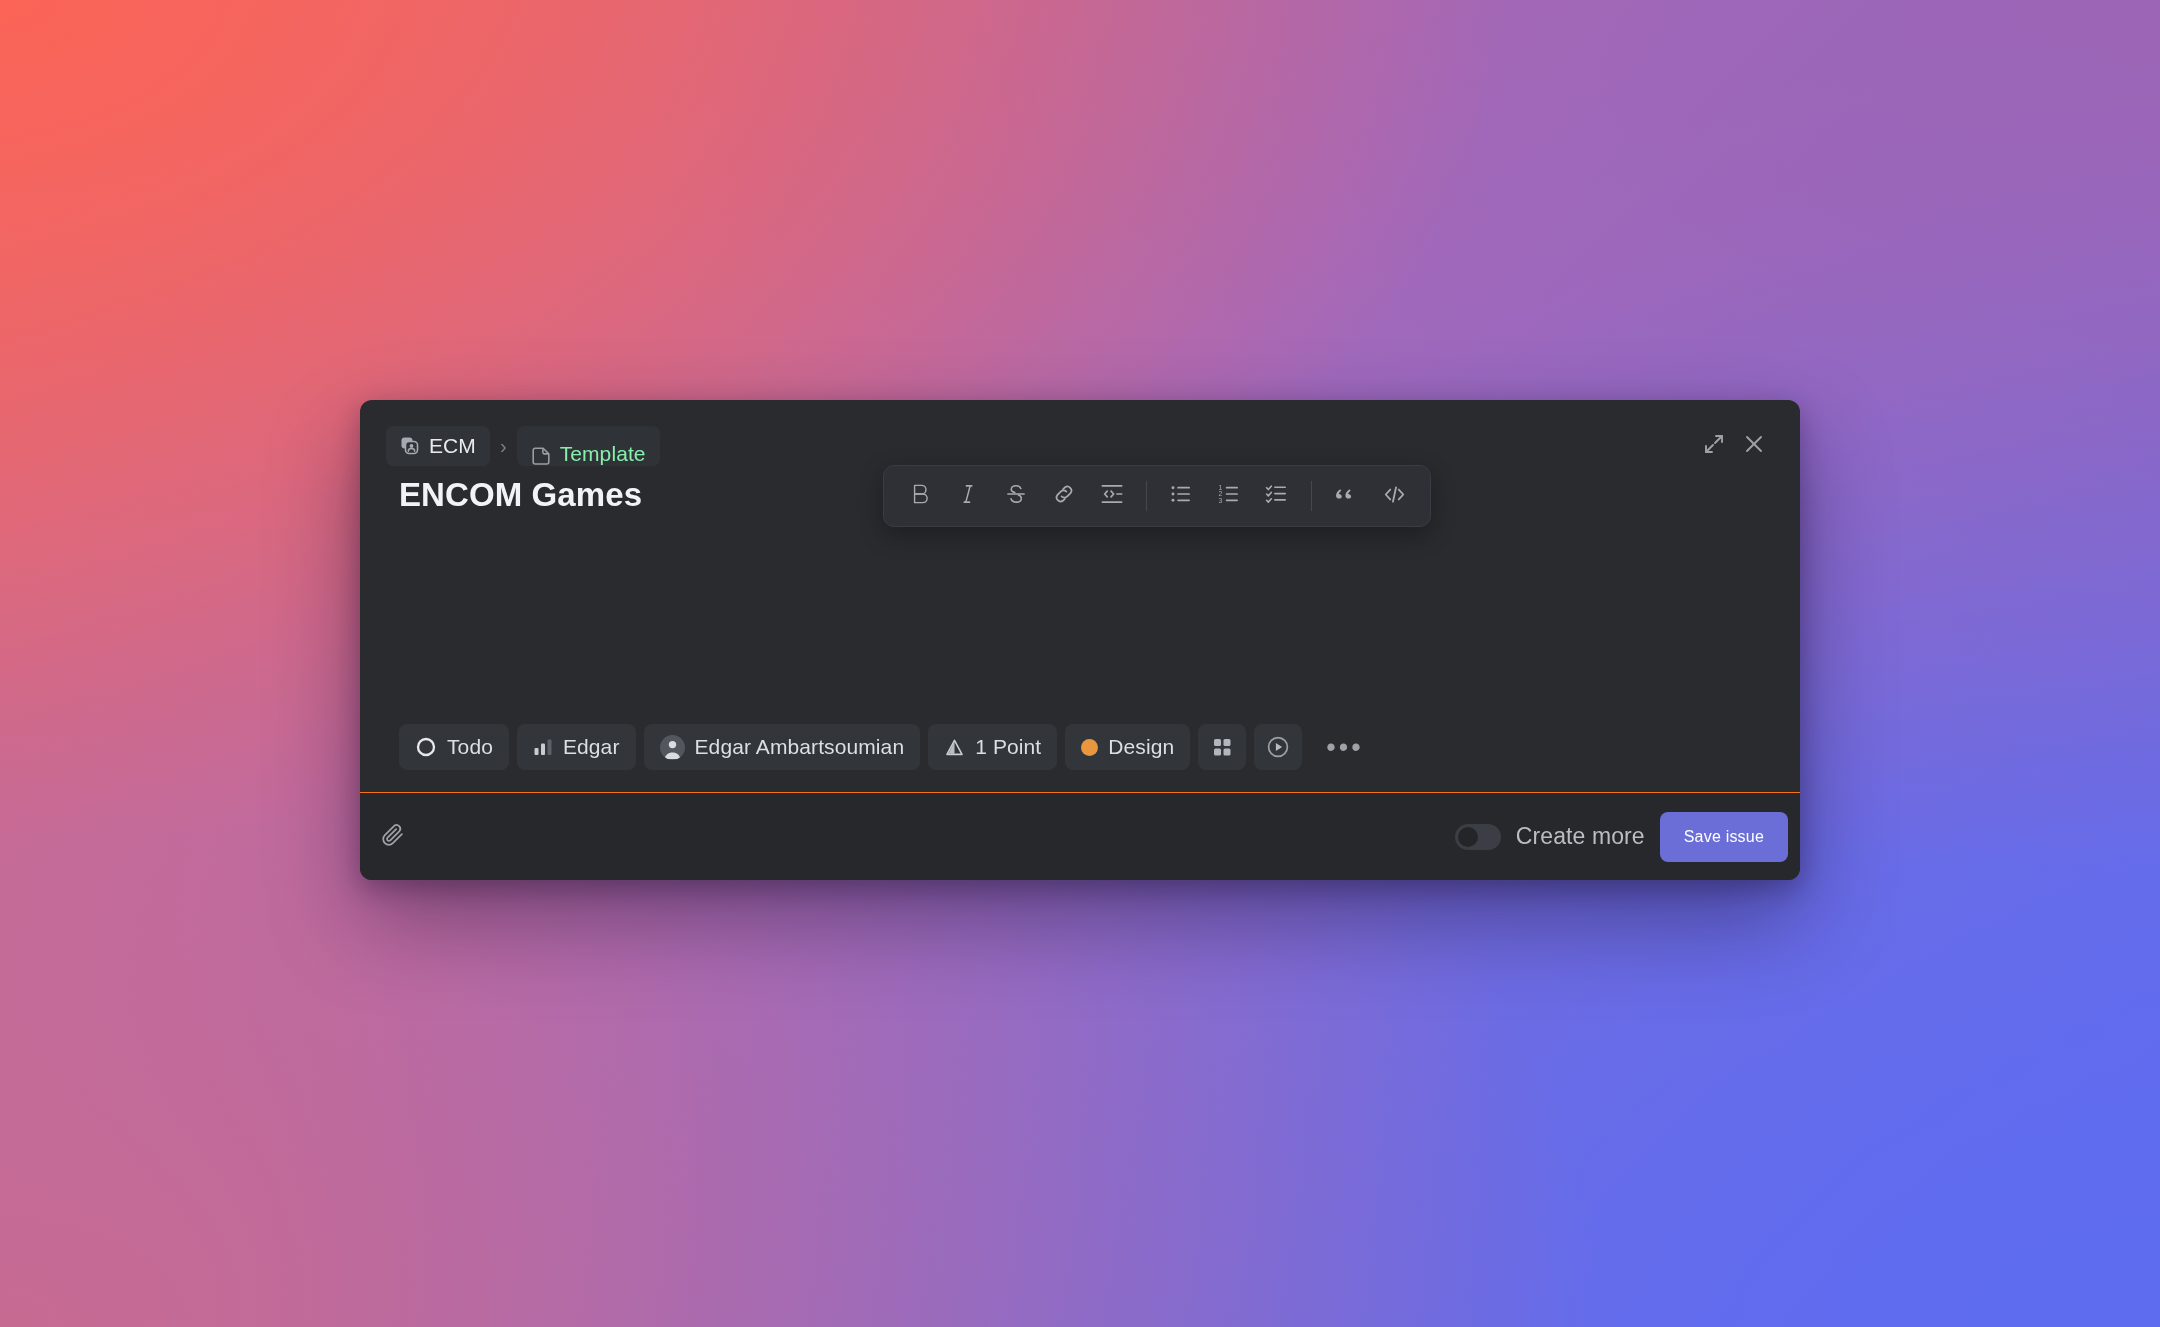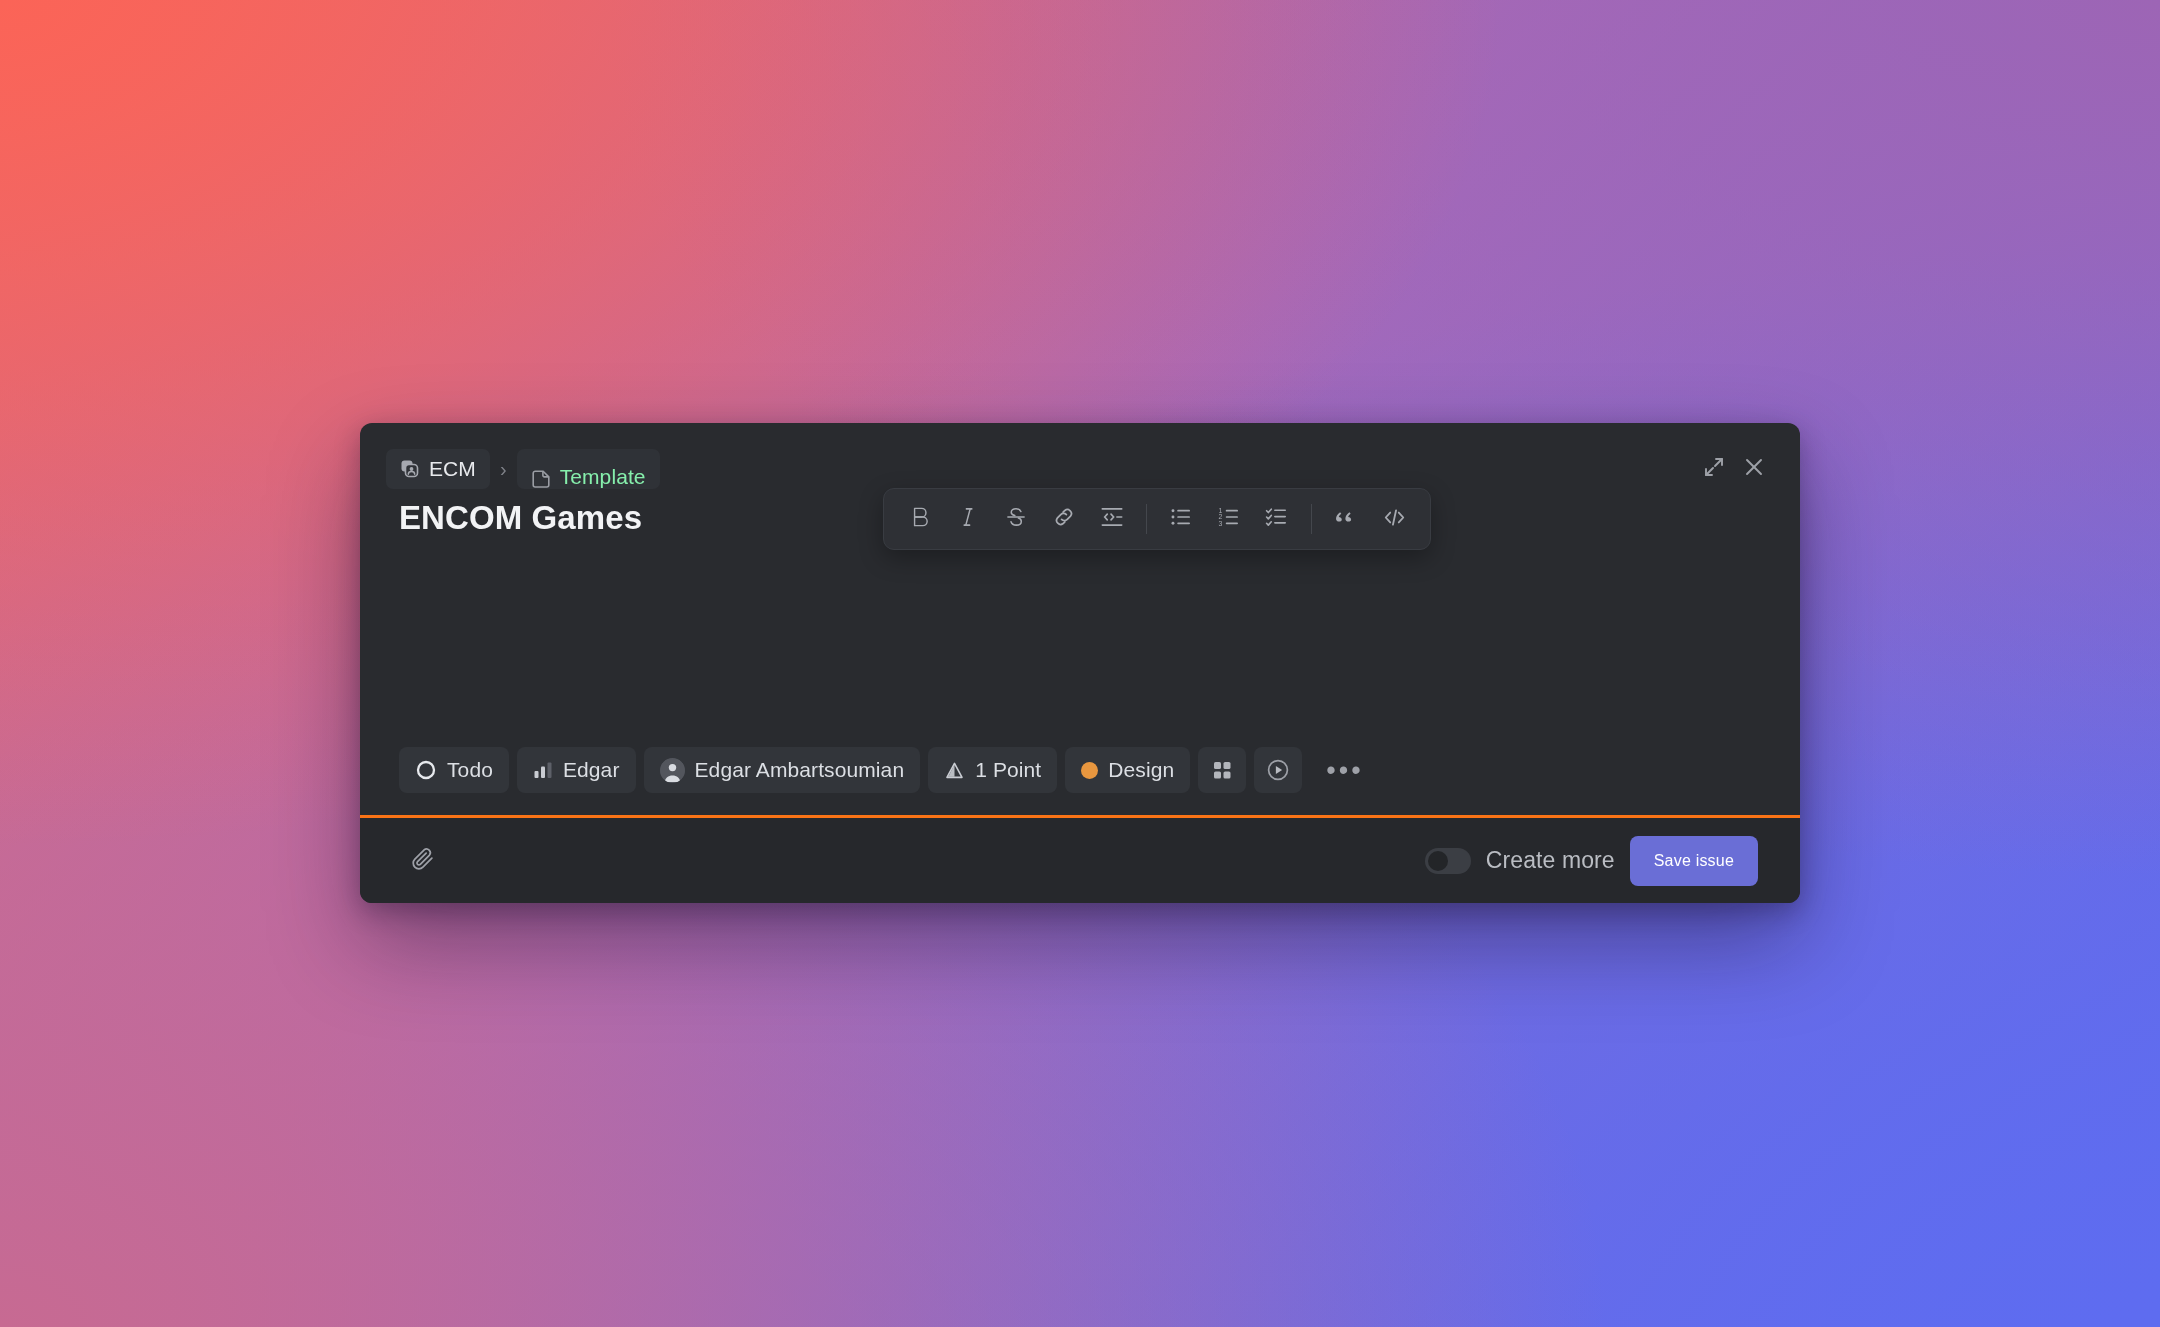--- a/index.html
+++ b/index.html
@@ -19,21 +19,21 @@
       radial-gradient(ellipse 120% 115% at 0% 100%, #c76a92 0%, rgba(199,106,146,0.0) 62%),
       radial-gradient(ellipse 130% 120% at 100% 100%, #5e6cf0 0%, rgba(94,108,240,0.0) 68%),
       linear-gradient(135deg, #e36a76 0%, #a96bbb 45%, #7a6ad8 75%, #5e6cf0 100%);
     position: relative;
   }
 
   
   .modal {
     position: absolute;
     left: 360px;
-    top: 423px;
+    top: 400px;
     width: 1440px;
     height: 480px;
     background: #292b2f;
     border-radius: 12px;
     box-shadow: 0 40px 90px rgba(20, 10, 40, 0.40),
                 0 8px 26px rgba(20, 10, 40, 0.30);
     display: flex;
     flex-direction: column;
     overflow: hidden;
   }
@@ -206,24 +206,24 @@
     display: inline-flex;
     align-items: center;
     height: 46px;
   }
 
   
   .modal-foot {
     flex: 0 0 auto;
     height: 88px;
     background: #26282c;
-    border-top: 3px solid #f97316;
+    border-top: 1px solid #f97316;
     display: flex;
     align-items: center;
-    padding: 0 42px;
+    padding: 0 12px;
     justify-content: flex-end;
   }
   .foot-left { display: flex; align-items: center; gap: 14px; }
   .attach-btn {
     width: 42px; height: 42px;
     display: inline-flex; align-items: center; justify-content: center;
     border-radius: 7px;
     color: #9ea1a8;
     cursor: pointer;
   }

